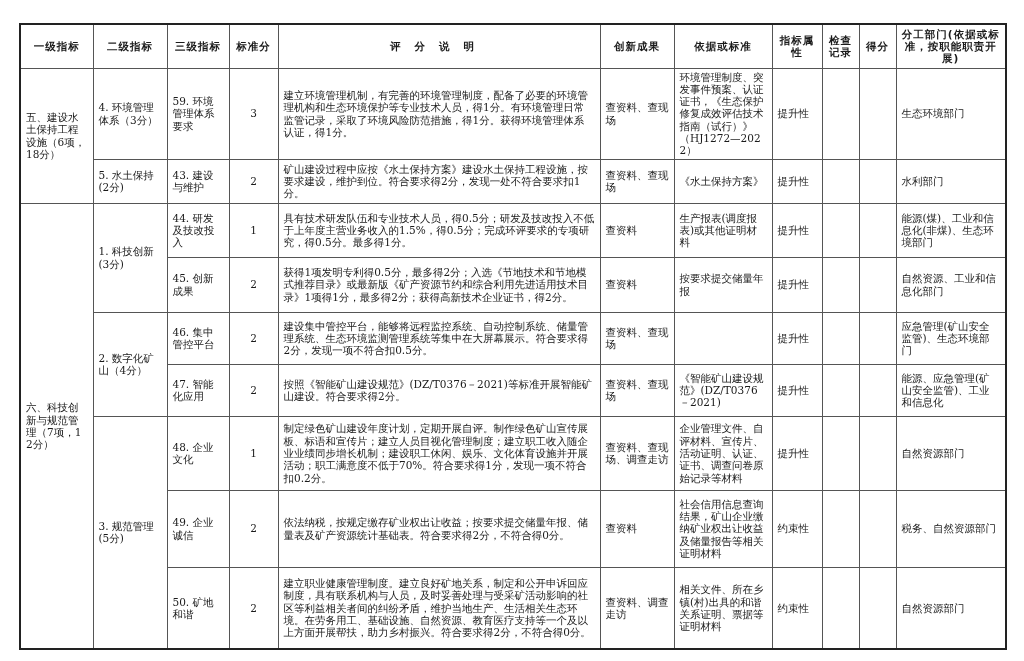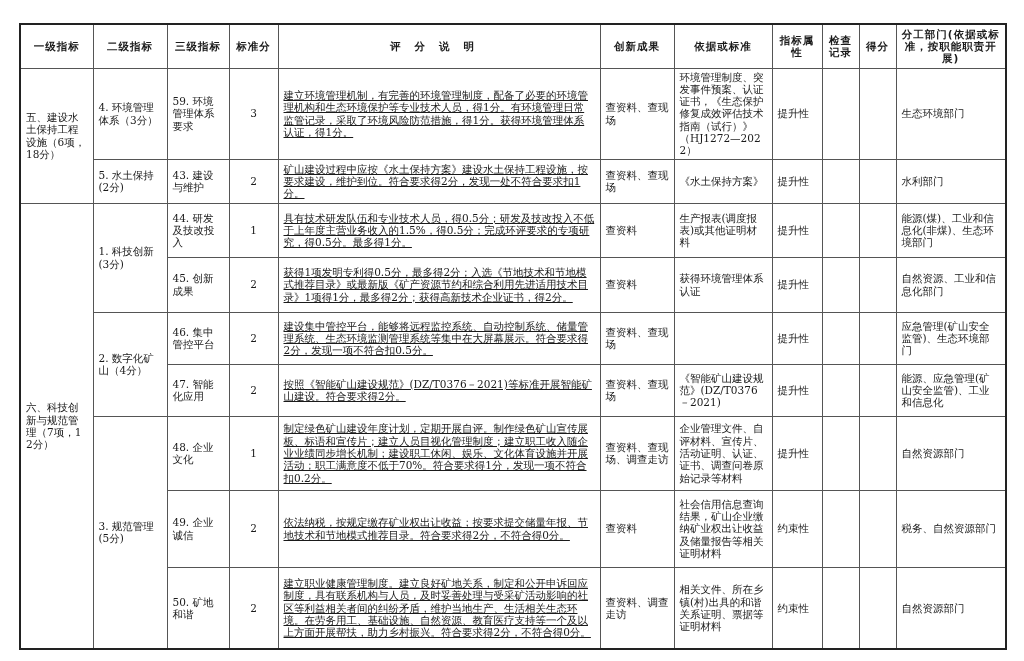--- a/index.html
+++ b/index.html
@@ -5,21 +5,21 @@
   html, body { margin: 0; padding: 0; background: #ffffff; }
   body { width: 1024px; height: 661px; position: relative; overflow: hidden;
          font-family: "DejaVu Serif", "Liberation Serif", serif; color: #1a1a1a; }
   table.grid { position: absolute; left: 19px; top: 23px; width: 986px; height: 620px;
                border-collapse: collapse; table-layout: fixed; border: 2px solid #222; }
   table.grid td, table.grid th { border: 1px solid #555; padding: 2px 5px; vertical-align: middle;
                font-size: 10.5px; line-height: 12.3px; text-align: left; word-break: break-all; }
   table.grid th { font-family: "DejaVu Sans", "Liberation Sans", sans-serif; font-weight: bold;
                font-size: 10.5px; text-align: center; line-height: 12px; letter-spacing: 1px; }
   .c { text-align: center !important; }
-  .just { text-align: justify; text-decoration: underline; }
+  .just { text-align: justify; }
   .hdr-eval { letter-spacing: 14px !important; }
 </style>
 </head>
 <body>
 
 <table class="grid">
   <colgroup>
     <col style="width:73px">
       <col style="width:74px">
       <col style="width:62px">
@@ -86,21 +86,21 @@
     <td></td>
     <td></td>
     <td>能源(煤)、工业和信息化(非煤)、生态环境部门</td>
   </tr>
 
   <tr style="height:55px">
     <td>45. 创新成果</td>
     <td class="c">2</td>
     <td class="just">获得1项发明专利得0.5分，最多得2分；入选《节地技术和节地模式推荐目录》或最新版《矿产资源节约和综合利用先进适用技术目录》1项得1分，最多得2分；获得高新技术企业证书，得2分。</td>
     <td>查资料</td>
-    <td>获得环境管理体系认证</td>
+    <td>按要求提交储量年报</td>
     <td>提升性</td>
     <td></td>
     <td></td>
     <td>自然资源、工业和信息化部门</td>
   </tr>
 
   <tr style="height:52px">
     <td rowspan="2">2. 数字化矿山（4分）</td>
     <td>46. 集中管控平台</td>
     <td class="c">2</td>
@@ -134,21 +134,21 @@
     <td>企业管理文件、自评材料、宣传片、活动证明、认证、证书、调查问卷原始记录等材料</td>
     <td>提升性</td>
     <td></td>
     <td></td>
     <td>自然资源部门</td>
   </tr>
 
   <tr style="height:77px">
     <td>49. 企业诚信</td>
     <td class="c">2</td>
-    <td class="just">依法纳税，按规定缴存矿业权出让收益；按要求提交储量年报、节地技术和节地模式推荐目录。符合要求得2分，不符合得0分。</td>
+    <td class="just">依法纳税，按规定缴存矿业权出让收益；按要求提交储量年报、储量表及矿产资源统计基础表。符合要求得2分，不符合得0分。</td>
     <td>查资料</td>
     <td>社会信用信息查询结果，矿山企业缴纳矿业权出让收益及储量报告等相关证明材料</td>
     <td>约束性</td>
     <td></td>
     <td></td>
     <td>税务、自然资源部门</td>
   </tr>
 
   <tr style="height:82px">
     <td>50. 矿地和谐</td>

